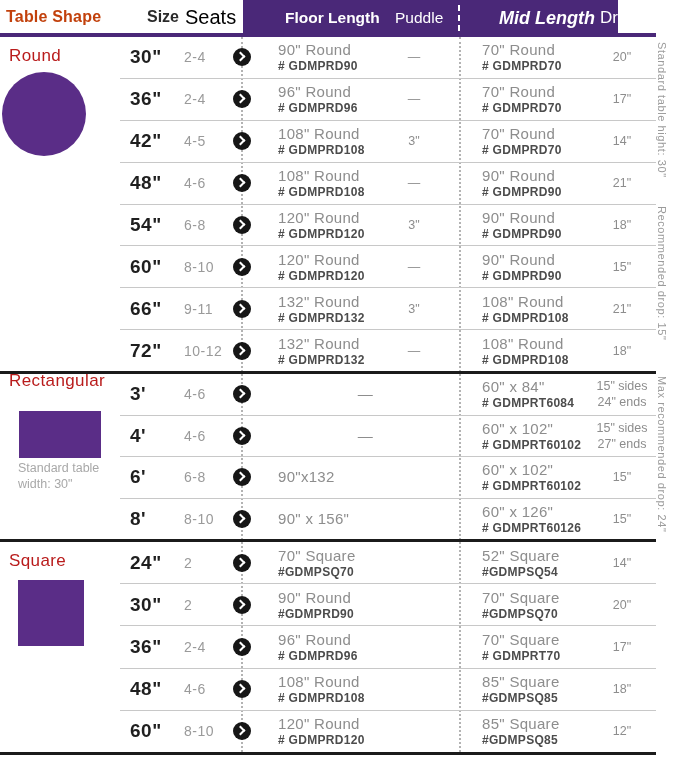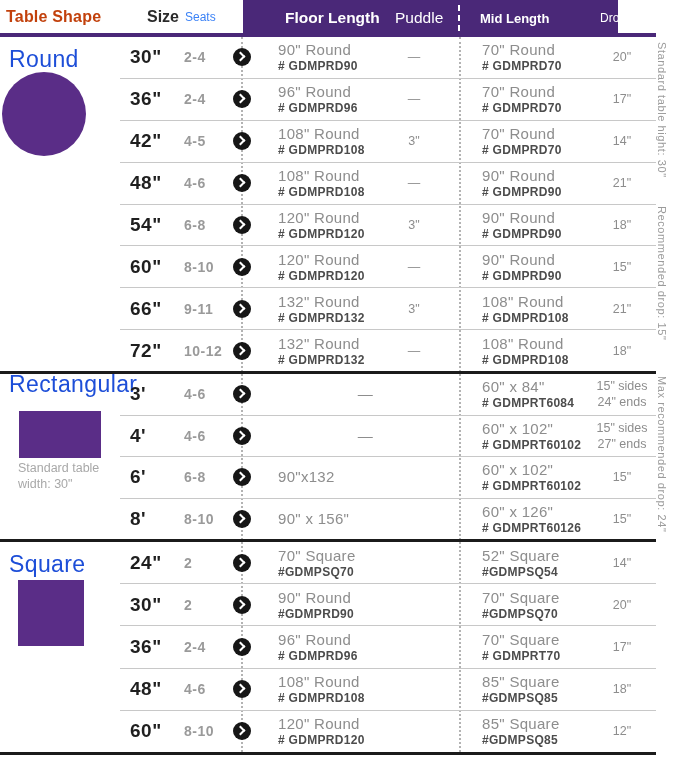--- a/index.html
+++ b/index.html
@@ -8,51 +8,51 @@
   }
   html,body{margin:0;padding:0;background:#fff;}
   .page{
     position:relative;width:679px;height:759px;background:#fff;overflow:hidden;
     font-family:"Liberation Sans", sans-serif;
   }
   
   .hdr-label{position:absolute;top:17px;transform:translateY(-50%);white-space:nowrap;}
   .h-shape{left:6px;font-size:16px;font-weight:bold;color:#c2410c;letter-spacing:0.2px;}
   .h-size{left:132px;font-size:16px;font-weight:bold;color:#2a2a2a;margin-left:15px;}
-  .h-seats{left:185px;font-size:12px;color:#3b82f6;}
+  .h-seats{left:185px;font-size:20px;color:#000000;}
   .hdr-underline{position:absolute;left:0;top:33px;width:656px;height:4px;background:var(--header-purple);}
   .hdr-block{position:absolute;left:243px;top:0;width:375px;height:37px;background:var(--header-purple);}
   .hdr-block .hlabel{position:absolute;top:18px;transform:translateY(-50%);color:#fff;white-space:nowrap;}
   .h-floor{left:42px;font-size:15.5px;font-weight:bold;}
   .h-puddle{left:152px;font-size:15.5px;}
-  .h-mid{left:237px;font-size:13px;font-weight:bold;}
-  .h-drop{left:357px;font-size:12px;}
+  .h-mid{left:256px;font-size:18px;font-weight:bold;font-style:italic;}
+  .h-drop{left:357px;font-size:17px;}
   .hdash{position:absolute;left:215px;top:5px;height:26px;border-left:2px dashed #ffffff;}
   
   .vline{position:absolute;top:37px;height:715px;border-left:2px dotted #b3b3b3;}
   .vline.v1{left:241px;}
   .vline.v2{left:459px;}
   
-  .sec-label{position:absolute;font-size:23px;color:#1d4ed8;letter-spacing:0.4px;}
+  .sec-label{position:absolute;font-size:17px;color:#b91c1c;letter-spacing:0.4px;}
   .swatch{position:absolute;background:var(--shape-purple);}
   .swatch.circle{left:2px;top:72px;width:84px;height:84px;border-radius:50%;}
   .swatch.rect{left:19px;top:411px;width:82px;height:47px;}
   .swatch.square{left:18px;top:580px;width:66px;height:66px;}
   .shape-caption{position:absolute;left:18px;top:460px;width:98px;font-size:12.5px;line-height:16px;color:#a8a8a8;}
   
   .rows{position:absolute;left:120px;width:536px;display:flex;flex-direction:column;}
   #rows-round{top:37px;height:334px;}
   #rows-rect{top:374px;height:165px;}
   #rows-square{top:542px;height:210px;}
   .row{flex:1 1 0;position:relative;}
   .rows .row + .row{border-top:1px solid #c8c8c8;}
   .size{position:absolute;left:10px;top:50%;transform:translateY(-50%);
         font-size:19px;font-weight:bold;color:#1f1f1f;letter-spacing:0.5px;}
   .seats{position:absolute;left:64px;top:50%;transform:translateY(-50%);
-        font-size:14px;color:#9a9a9a;letter-spacing:0.5px;font-weight:bold;}
+        font-size:14px;color:#9a9a9a;letter-spacing:0.5px;}
   .arrow{position:absolute;left:113px;top:50%;transform:translateY(-50%);
         width:18px;height:18px;border-radius:50%;background:#161616;}
   .arrow::after{content:"";position:absolute;left:4px;top:5px;width:5px;height:5px;
         border-top:2px solid #fff;border-right:2px solid #fff;transform:rotate(45deg);}
   .cell{position:absolute;top:50%;transform:translateY(-50%);}
   .cell .val{display:block;font-size:15px;color:#8d8d8d;line-height:18px;letter-spacing:0.3px;white-space:nowrap;}
   .cell .sku{display:block;font-size:12px;font-weight:bold;color:#4c4c4c;line-height:15px;letter-spacing:0.3px;white-space:nowrap;}
   .floor{left:158px;width:150px;}
   .mid{left:362px;width:130px;}
   .puddle{position:absolute;left:266px;width:56px;top:50%;transform:translateY(-50%);

